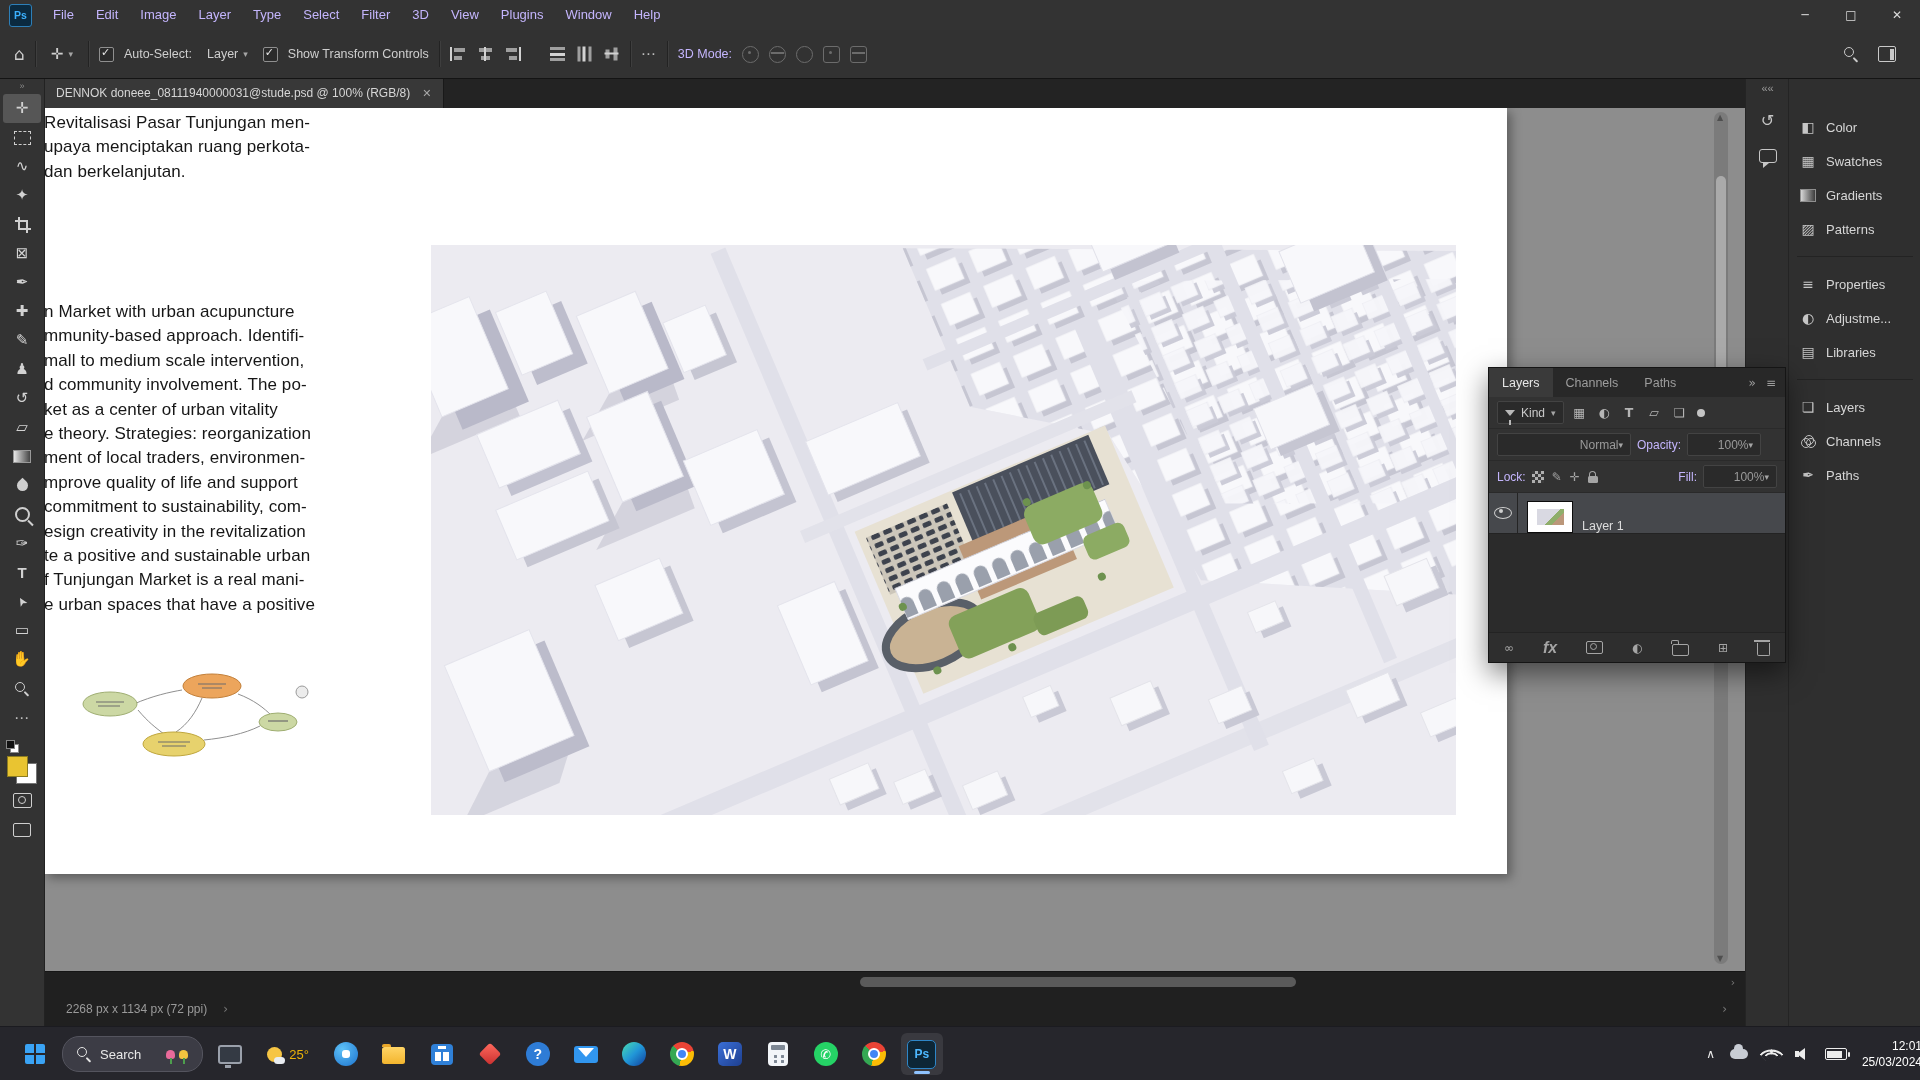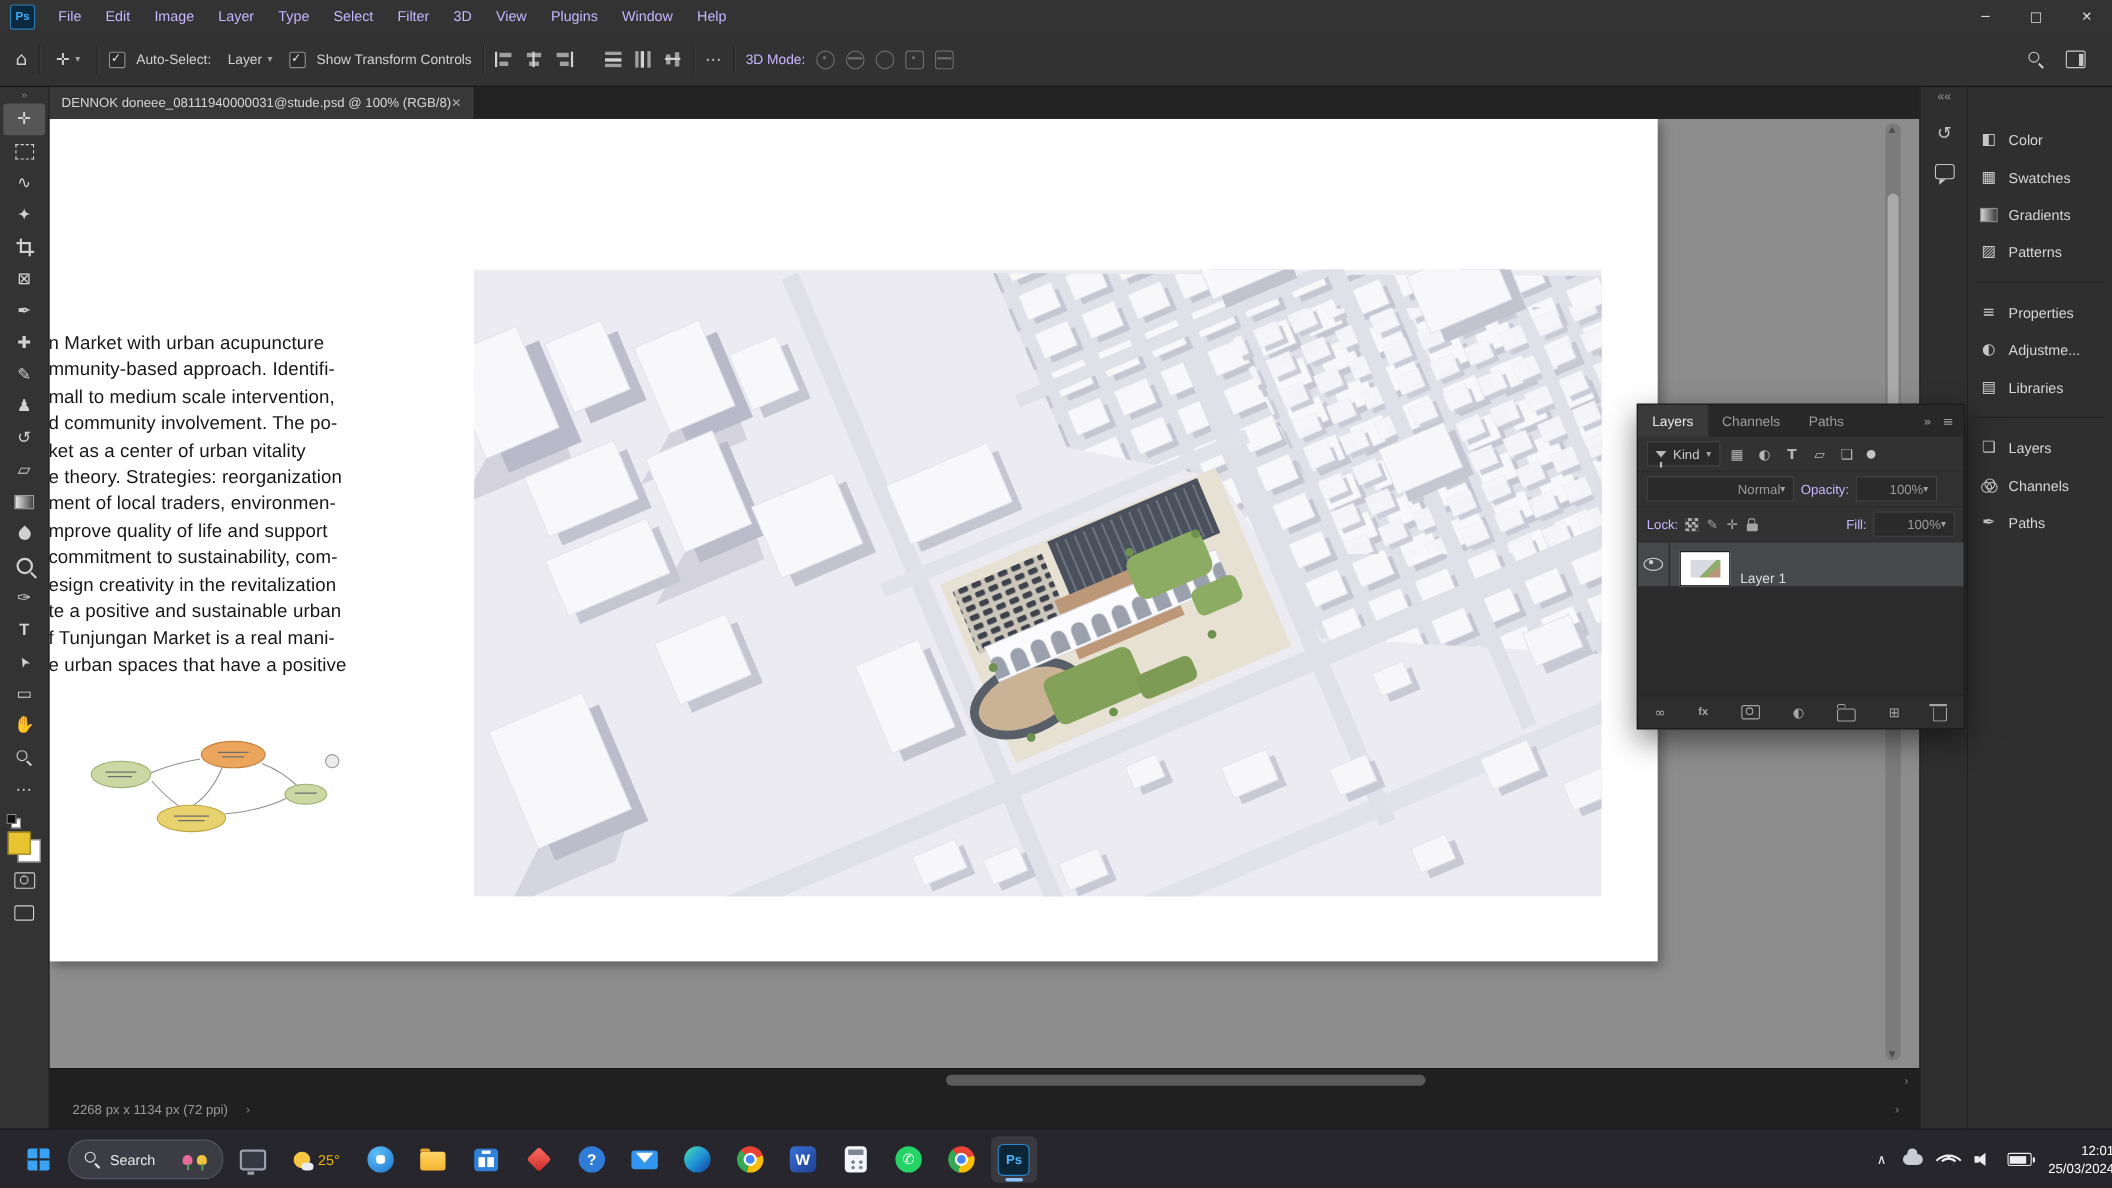--- a/index.html
+++ b/index.html
@@ -39,21 +39,21 @@
   .dimlab{color:#c4b5fd}
   .mag{position:relative;width:14px;height:14px;display:inline-block}
   .mag::before{content:"";position:absolute;left:0;top:0;width:8px;height:8px;border:1.6px solid currentColor;border-radius:50%}
   .mag::after{content:"";position:absolute;left:9.5px;top:9.5px;width:5.5px;height:1.8px;background:currentColor;
               transform:rotate(45deg);transform-origin:0 0;border-radius:1px}
   .ic-panels{width:16px;height:14px;border:1.5px solid #c9c9c9;border-radius:2px;position:relative;display:inline-block}
   .ic-panels::after{content:"";position:absolute;right:1.5px;top:1.5px;bottom:1.5px;width:4px;background:#c9c9c9}
   .g{font-family:"DejaVu Sans",sans-serif}
   
   .tabrow{position:absolute;top:78px;left:44px;width:1701px;height:30px;background:#232323;display:flex;z-index:20}
-  .doctab{height:30px;background:#383838;display:flex;align-items:center;padding:0 12px;font-size:12px;color:#d6d6d6;
+  .doctab{height:30px;background:#383838;display:flex;align-items:center;gap:12px;padding:0 12px;font-size:12px;color:#d6d6d6;
           border-right:1px solid #191919;max-width:520px;white-space:nowrap}
   .tabclose{color:#a8a8a8;font-size:11px;font-family:"DejaVu Sans",sans-serif}
   
   .tools{position:absolute;top:78px;left:0;width:44px;height:948px;background:#333;border-right:1px solid #222;
          display:flex;flex-direction:column;align-items:center;z-index:30}
   .toolhead{height:16px;width:100%;display:flex;align-items:center;justify-content:center;color:#8a8a8a;font-size:9px}
   .tool{width:38px;height:29px;min-height:29px;display:flex;align-items:center;justify-content:center;border-radius:3px;color:#d2d2d2}
   .tool.active{background:#565656}
   .tg{font-size:15px;line-height:1;font-family:"DejaVu Sans",sans-serif}
   .t-marquee{width:15px;height:12px;border:1.5px dashed #cfcfcf}
@@ -120,21 +120,21 @@
   .layerrow{height:40px;display:flex;align-items:flex-end;background:#46484c;border-bottom:1px solid #232323}
   .eyebox{width:28px;height:100%;border-right:1px solid #242424;display:flex;align-items:center;justify-content:center}
   .eye{position:relative;width:16px;height:10px;border:1.5px solid #cfcfcf;border-radius:50%;display:inline-block}
   .eye::after{content:"";position:absolute;left:4.2px;top:1.4px;width:4px;height:4px;border-radius:50%;background:#cfcfcf}
   .thumb{width:44px;height:30px;background:#fff;border:1px solid #0c0c0c;margin:0 9px;position:relative}
   .thumb::after{content:"";position:absolute;left:9px;top:7px;width:27px;height:16px;
                 background:linear-gradient(135deg,#d9d9e2 55%,#8fae6b 55%,#8fae6b 72%,#bb977a 72%)}
   .lname{color:#dcdcdc;font-size:12.5px}
   .lpfoot{height:29px;border-top:1px solid #232323;background:#2e2e2e;display:flex;align-items:center;justify-content:space-between;
           padding:0 15px;color:#a5a5a5}
-  .fxtxt{font-size:10px;font-weight:bold}
+  .fxtxt{font-style:italic;font-size:16px;font-weight:bold}
   .maskic{width:15px;height:11px;border:1.5px solid currentColor;border-radius:2px;position:relative;display:inline-block}
   .maskic::after{content:"";position:absolute;left:3.2px;top:1.2px;width:5px;height:5px;border:1.4px solid currentColor;border-radius:50%}
   .folderic{width:15px;height:10px;border:1.5px solid currentColor;border-radius:2px;position:relative;display:inline-block;margin-top:4px}
   .folderic::before{content:"";position:absolute;left:-1.5px;top:-4.5px;width:6px;height:2.5px;border:1.5px solid currentColor;border-bottom:none;border-radius:2px 2px 0 0}
   .trashic{width:11px;height:12px;border:1.5px solid currentColor;border-top:none;border-radius:0 0 2px 2px;position:relative;display:inline-block;margin-top:4px}
   .trashic::before{content:"";position:absolute;left:-3.5px;top:-3px;width:16px;height:1.5px;background:currentColor}
   .checker{width:12px;height:12px;display:inline-block;background:conic-gradient(#b0b0b0 0 25%,#3a3a3a 0 50%,#b0b0b0 0 75%,#3a3a3a 0) 0 0/6px 6px}
   .padlock{position:relative;width:10px;height:7px;background:#a5a5a5;border-radius:1.5px;display:inline-block;margin-top:5px}
   .padlock::before{content:"";position:absolute;left:1.5px;top:-5px;width:7px;height:6px;border:1.6px solid #a5a5a5;border-bottom:none;
                    border-radius:4px 4px 0 0;box-sizing:border-box}
@@ -361,20 +361,25 @@
   <div class="tool">
       <span class="t-qmask"></span>
     </div>
   <div class="tool">
       <span class="t-screen"></span>
     </div>
 </div>
 
 <div class="canvas">
   <div class="page">
+    <div class="para p1">
+      <div>Revitalisasi Pasar Tunjungan men-</div>
+      <div>upaya menciptakan ruang perkota-</div>
+      <div>dan berkelanjutan.</div>
+    </div>
     <div class="para p2">
       <div>n Market with urban acupuncture</div>
       <div>mmunity-based approach. Identifi-</div>
       <div>mall to medium scale intervention,</div>
       <div>d community involvement. The po-</div>
       <div>ket as a center of urban vitality</div>
       <div>e theory. Strategies: reorganization</div>
       <div>ment of local traders, environmen-</div>
       <div>mprove quality of life and support</div>
       <div>commitment to sustainability, com-</div>

